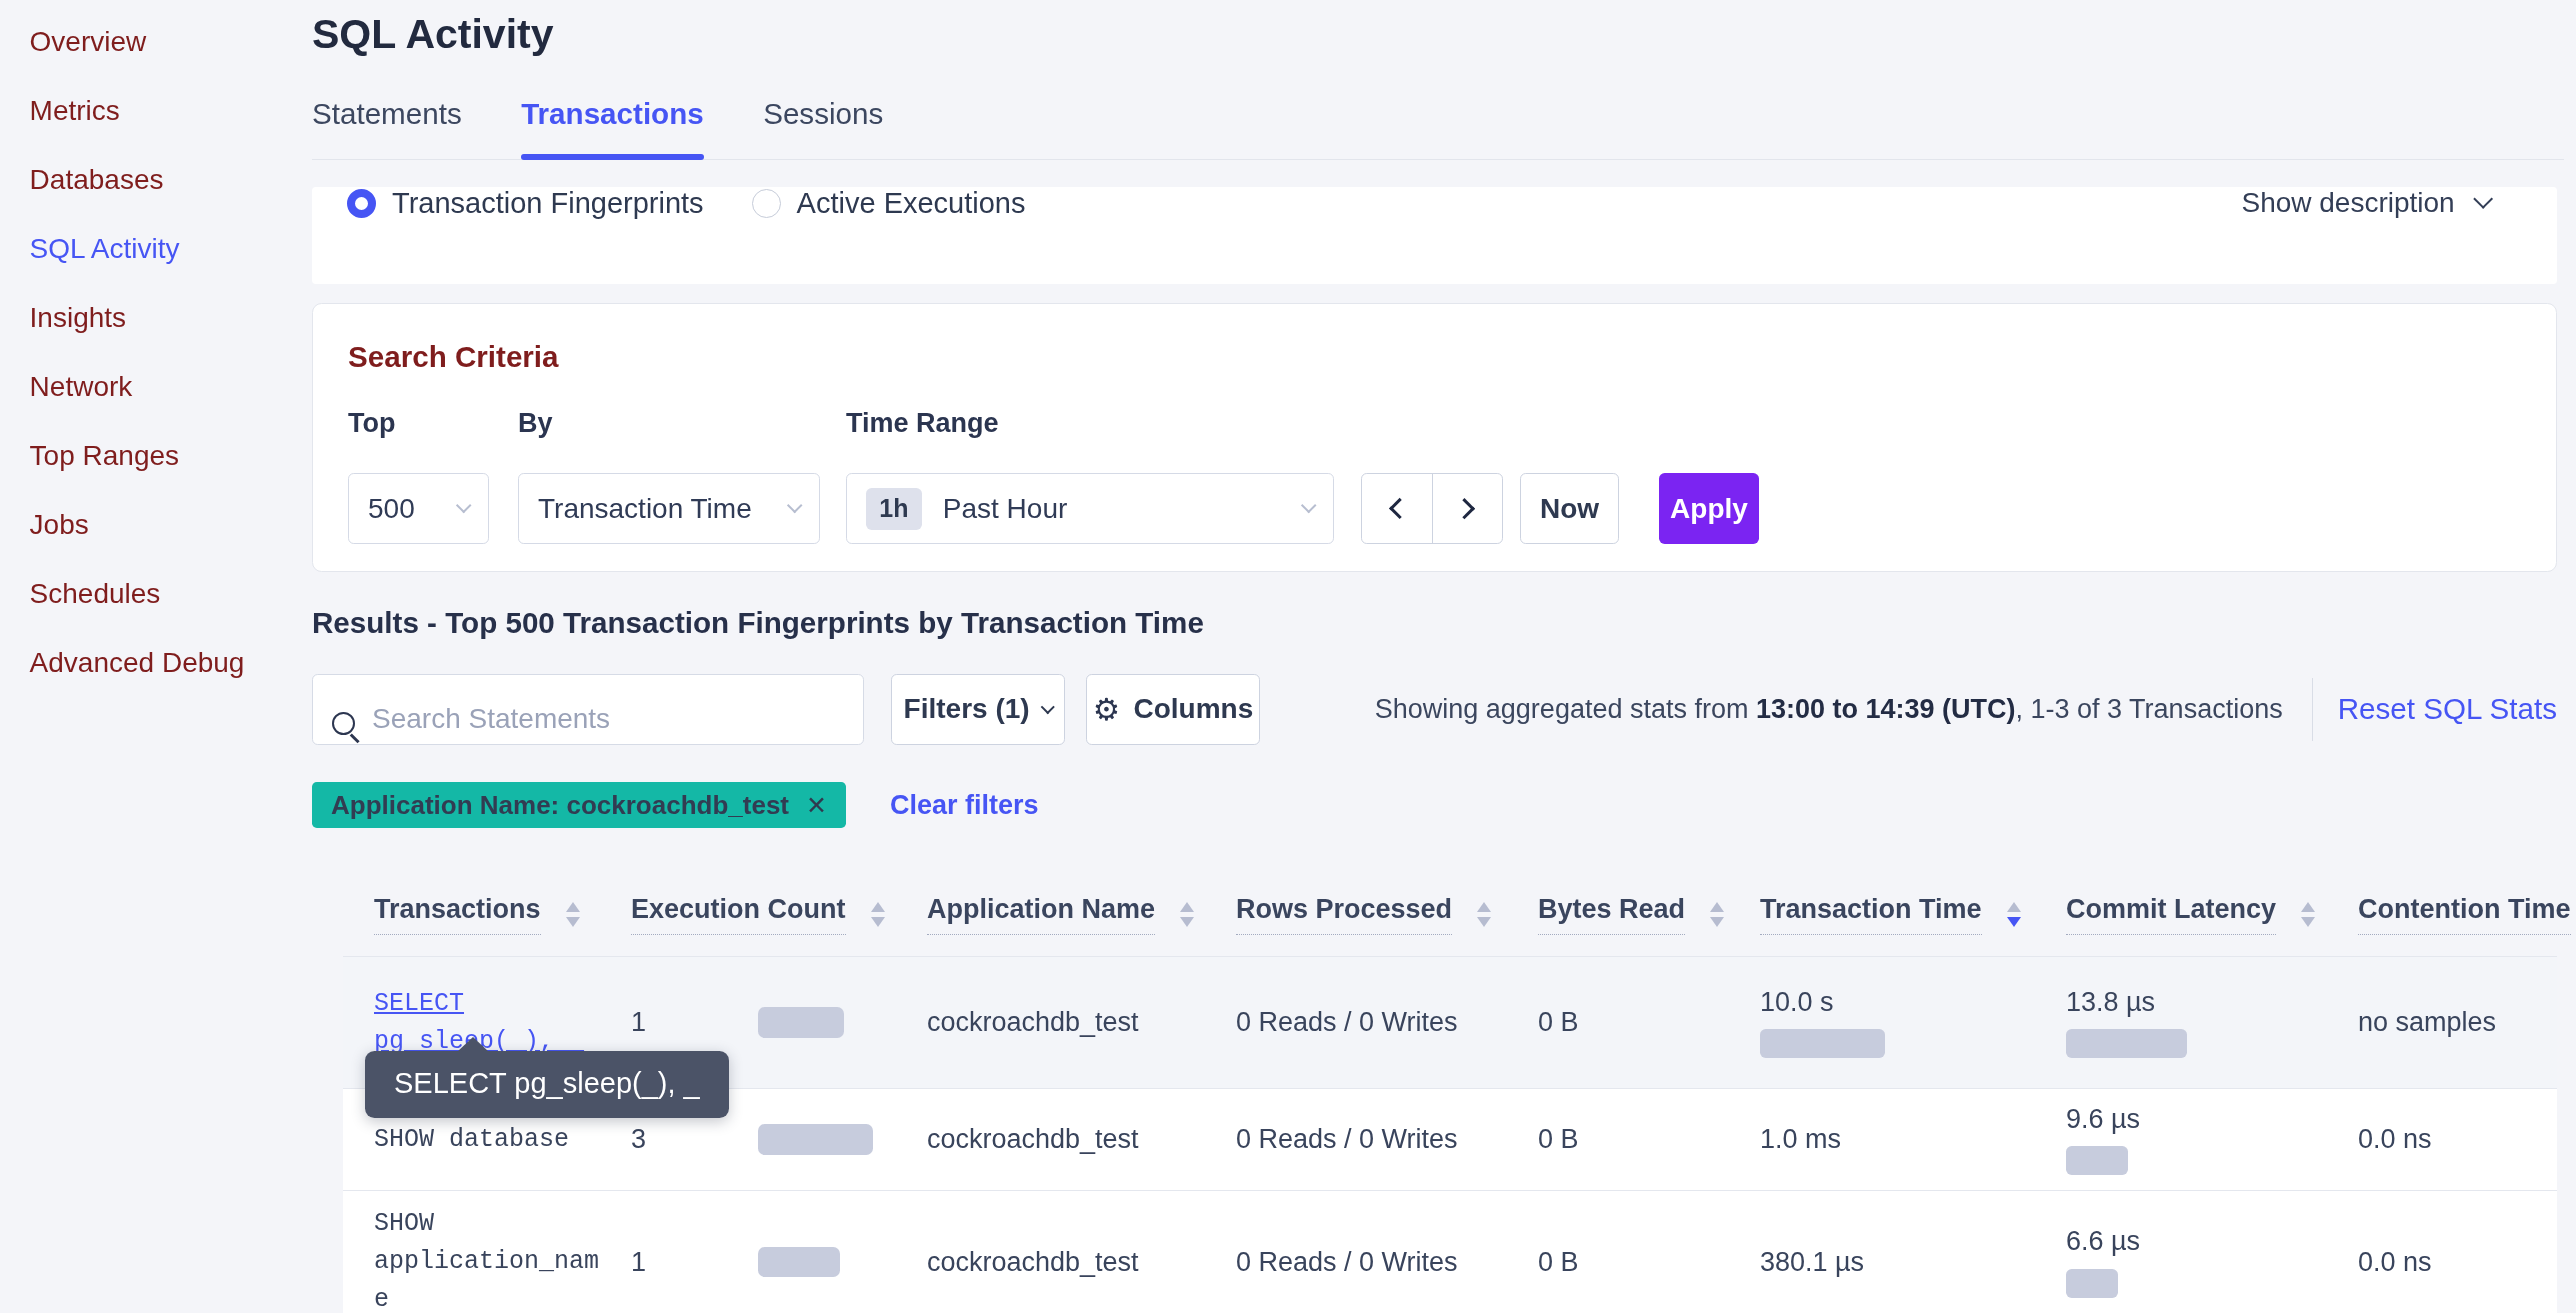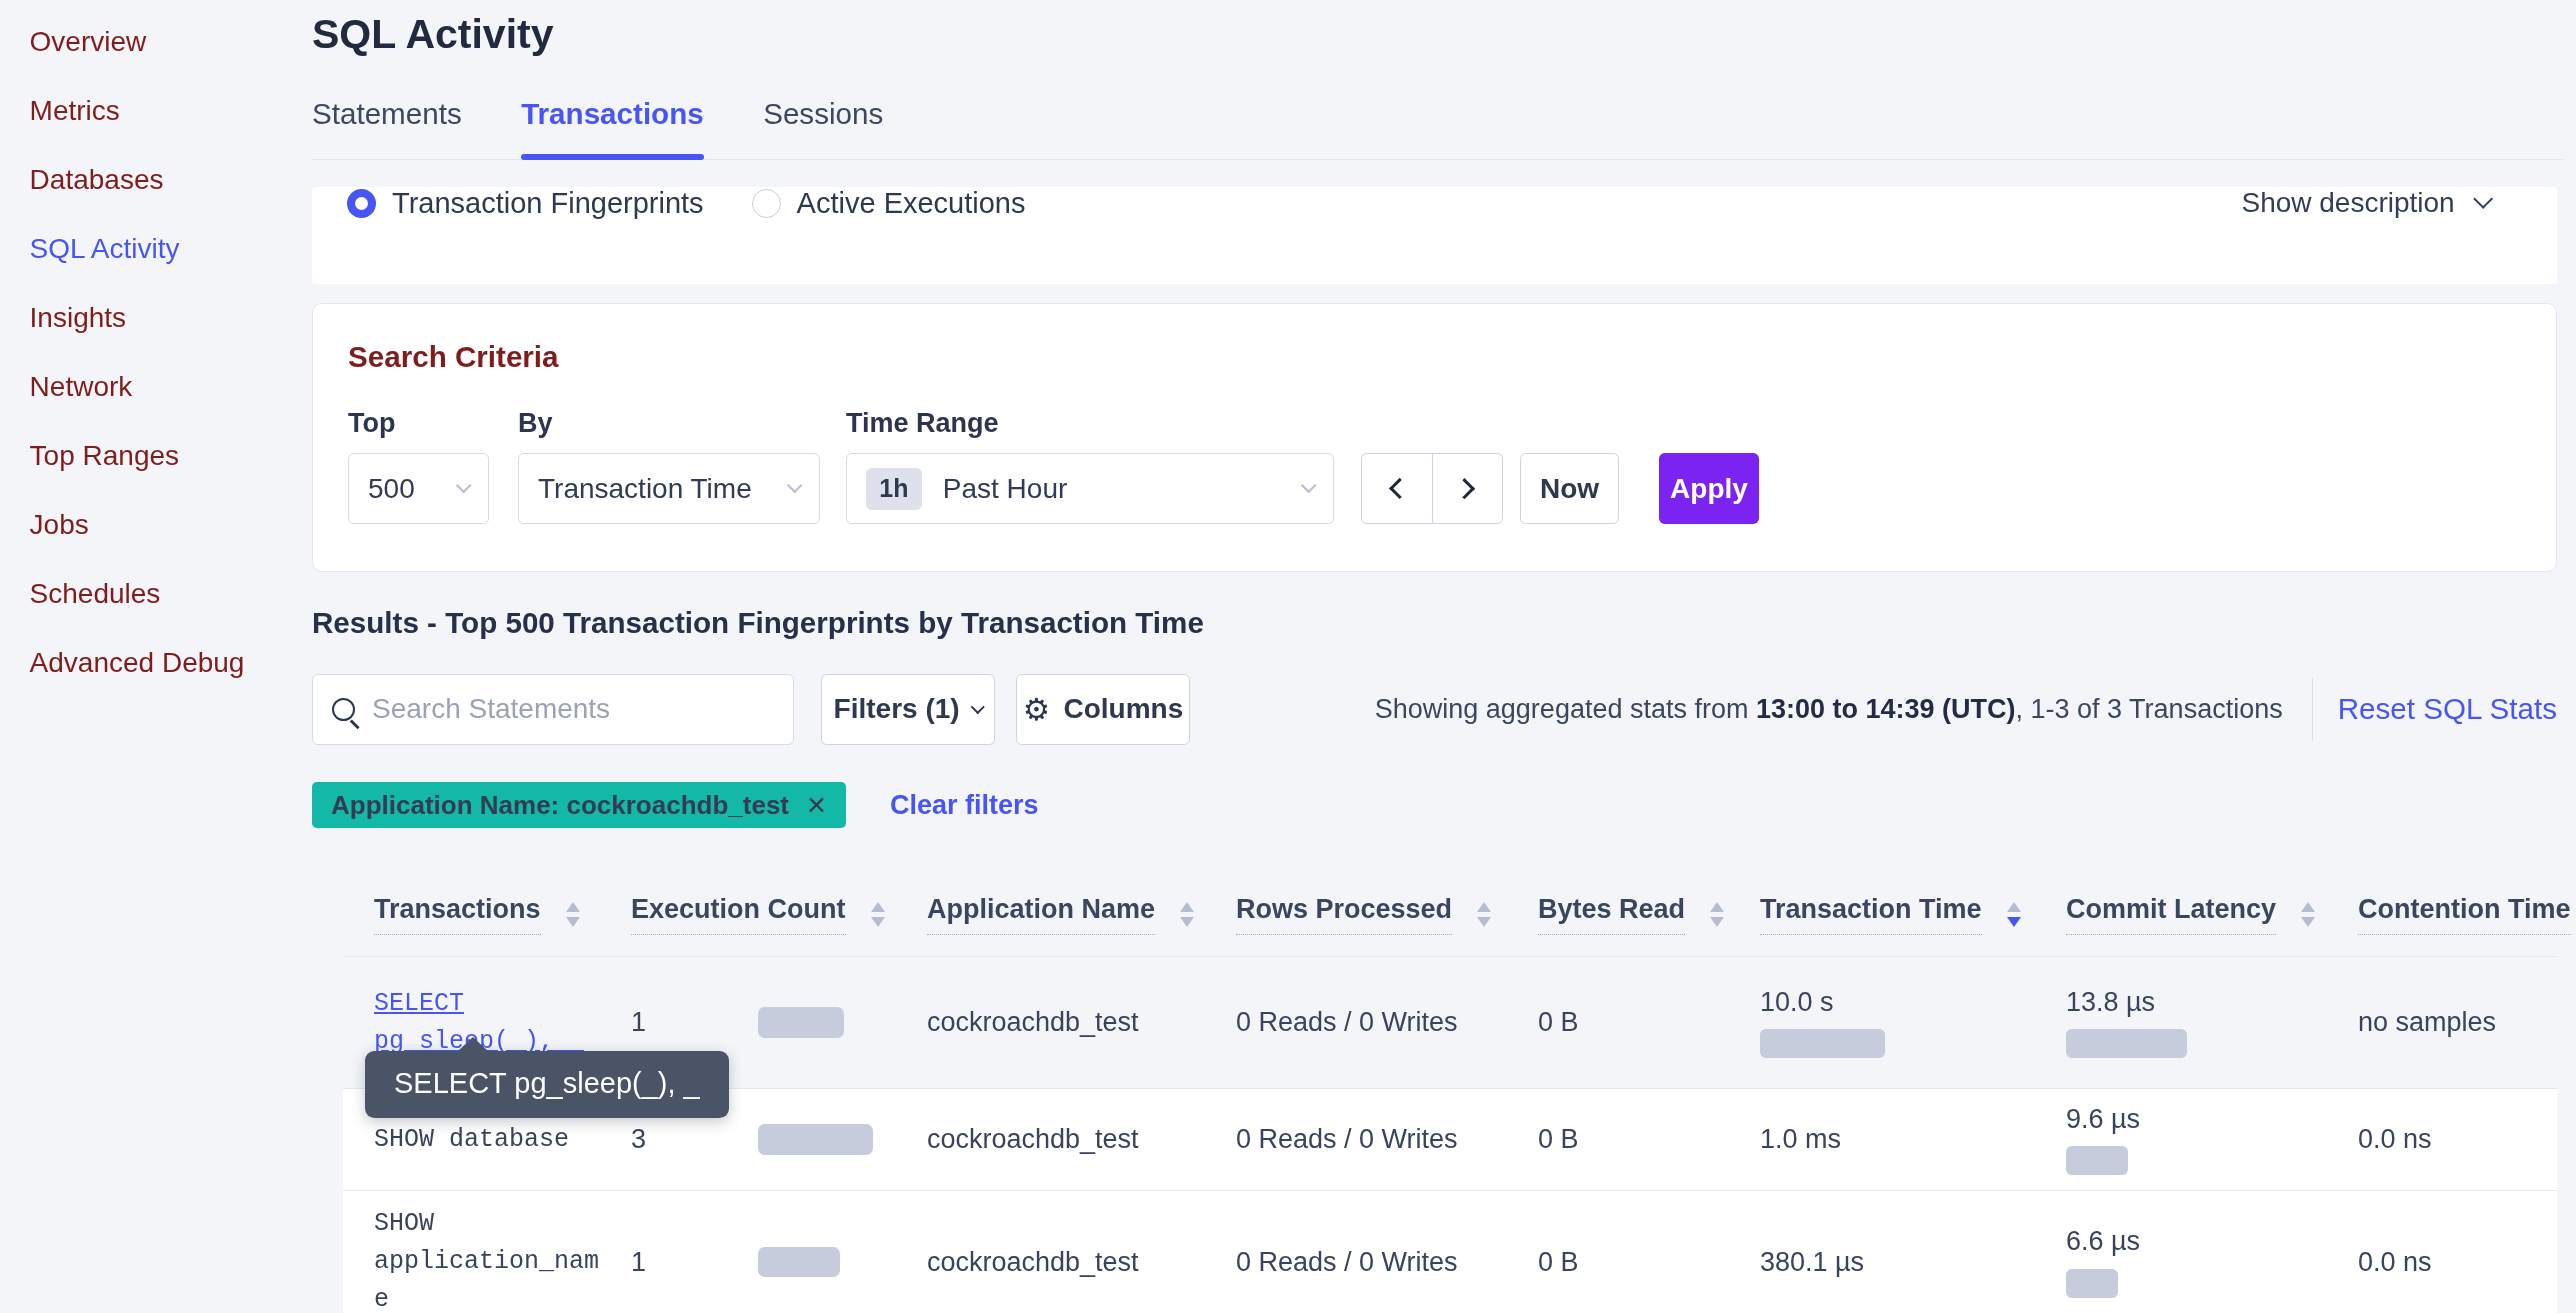--- a/index.html
+++ b/index.html
@@ -36,21 +36,21 @@
   .show-desc { margin-left:auto; display:flex; align-items:center; font-size:28px; color:#333e56; cursor:pointer; }
   .chev { display:inline-block; border-right:2.9px solid currentColor; border-bottom:2.9px solid currentColor; transform:rotate(45deg); }
   .chev.big { width:14.3px; height:14.3px; margin-left:21px; margin-top:-7.6px; color:#333e56; }
   .chev.select-chev { width:11.4px; height:11.4px; margin-left:auto; margin-top:-5.7px; color:#b7bed0; }
   .chev.small-dark { width:9.5px; height:9.5px; margin-left:13.3px; margin-top:-4.8px; color:#2e3950; }
 
   
   .criteria-card { position:absolute; left:312px; right:19px; top:303px; height:269px; background:#fff; border:1px solid #e3e6ed; border-radius:9.5px; padding:36px 0 0 35px; }
   .criteria-heading { font-size:29.6px; font-weight:800; color:#7f1d1d; }
   .fields { display:flex; align-items:flex-end; margin-top:34px; }
-  .field { display:flex; flex-direction:column; }
+  .field { display:flex; flex-direction:column;gap:20px; }
   .field-label { font-size:27px; font-weight:700; color:#2b3550; margin-bottom:14.3px; }
   .control { height:71px; border:1px solid #d5dae6; border-radius:5.7px; background:#fff; display:flex; align-items:center; padding:0 19px; font-size:28px; color:#303b56; cursor:pointer; }
   .ctl-top { width:141px; }
   .ctl-by { width:302px; margin-left:0; }
   .f-top { margin-right:29px; }
   .f-by { margin-right:26px; }
   .ctl-range { width:488px; }
   .badge-1h { background:#dee1ec; border-radius:5.7px; padding:6.7px 13.3px; font-size:25px; font-weight:700; color:#2e3950; margin-right:21px; }
   .pager { display:flex; margin-left:27px; border:1px solid #cdd3e0; border-radius:5.7px; overflow:hidden; height:71px; background:#fff; }
   .pager-btn { width:70px; display:flex; align-items:center; justify-content:center; cursor:pointer; }
@@ -59,21 +59,21 @@
   .arr.left { border-left:3.8px solid #1e2740; border-bottom:3.8px solid #1e2740; transform:rotate(45deg); margin-left:5.7px; }
   .arr.right { border-right:3.8px solid #1e2740; border-bottom:3.8px solid #1e2740; transform:rotate(-45deg); margin-right:5.7px; }
   .btn { height:71px; border:1px solid #cdd3e0; border-radius:5.7px; background:#fff; display:flex; align-items:center; justify-content:center; font-size:28px; font-weight:700; color:#2e3950; cursor:pointer; }
   .btn-now { width:99px; margin-left:17px; }
   .btn-apply { width:100px; margin-left:40px; background:#7b24f2; border:none; color:#fff; }
 
   
   .results-heading { position:absolute; left:312px; top:606px; font-size:29.6px; font-weight:800; color:#27304a; }
 
   .controls-row { position:absolute; left:312px; right:19px; top:673px; height:72px; display:flex; align-items:center; }
-  .search-box { width:482px; height:71px; border:1px solid #d6dbe6; border-radius:5.7px; background:#fff; display:flex; align-items:center; padding:16px 19px; }
+  .search-box { width:552px; height:71px; border:1px solid #d6dbe6; border-radius:5.7px; background:#fff; display:flex; align-items:flex-end; padding:9px 19px; }
   .mag { position:relative; width:23px; height:23px; border:2.9px solid #2c3650; border-radius:50%; flex:none; }
   .mag::after { content:""; position:absolute; width:2.9px; height:10.5px; background:#2c3650; left:19px; top:19px; transform:rotate(-45deg); }
   .search-input { border:none; outline:none; margin-left:17px; font-size:28px; color:#303b56; width:100%; font-family:inherit; background:transparent; }
   .search-input::placeholder { color:#9aa2b8; }
   .btn-filters { width:174px; margin-left:27px; }
   .btn-columns { width:174px; margin-left:21px; }
   .gear { font-family:"DejaVu Sans",sans-serif; font-size:30.5px; color:#2c3650; margin-right:13.3px; font-weight:400; }
   .stats { margin-left:auto; font-size:27px; color:#3b465e; white-space:nowrap; }
   .stats b { color:#232c44; }
   .vdiv { width:1px; height:63px; background:#d9dde6; margin:0 25px 0 29px; }

